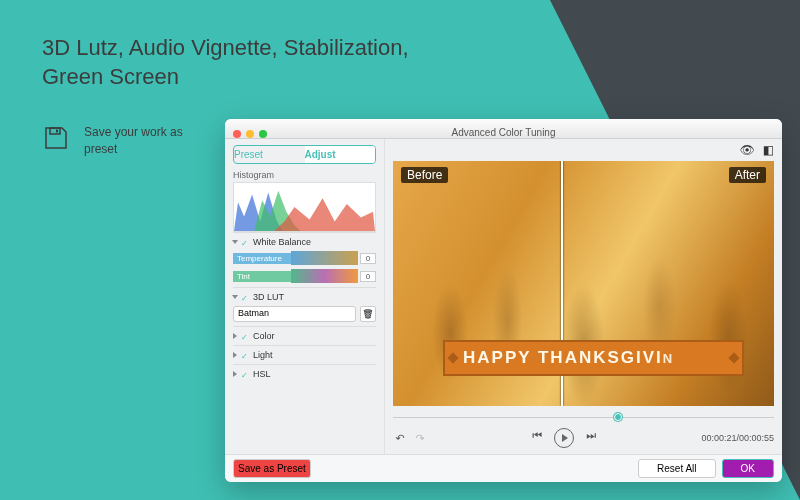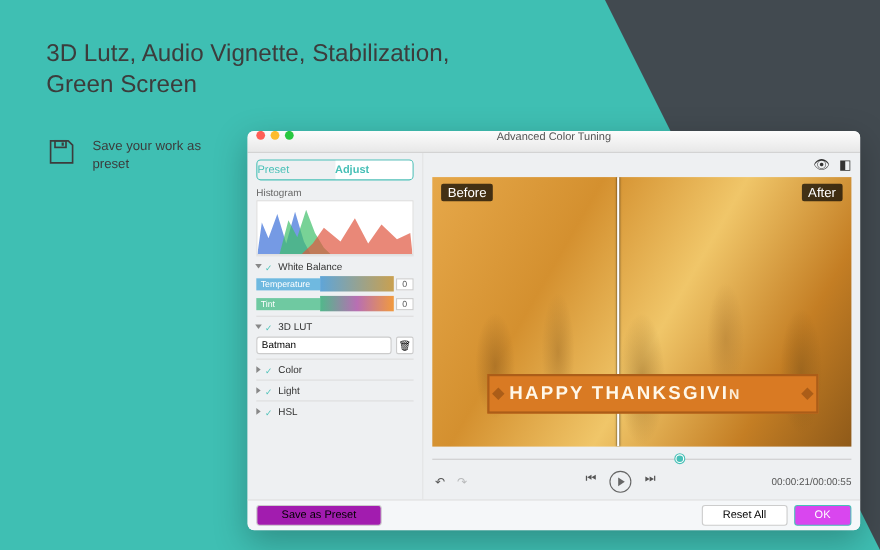--- a/index.html
+++ b/index.html
@@ -4,21 +4,21 @@
 <style>
 * { box-sizing: border-box; margin: 0; padding: 0; }
 body { font-family: -apple-system, Helvetica, Arial, sans-serif; width: 800px; height: 500px; overflow: hidden; position: relative; background: #3fbfb3; }
 .bg-dark { position: absolute; right: 0; top: 0; width: 0; height: 0; border-top: 500px solid #424a50; border-left: 250px solid transparent; border-right: 0; }
 .headline { position: absolute; top: 34px; left: 42px; font-size: 22px; font-weight: 500; color: #3c3c3c; line-height: 1.3; max-width: 420px; }
 .features { position: absolute; top: 124px; left: 42px; }
 .feature { display: flex; align-items: flex-start; gap: 14px; margin-bottom: 24px; }
 .feature-icon { width: 28px; height: 28px; flex-shrink: 0; }
 .feature-text { font-size: 12px; color: #3c3c3c; line-height: 1.45; max-width: 135px; }
 .window { position: absolute; top: 119px; left: 225px; width: 557px; height: 363px; background: #eef0f2; border-radius: 6px; box-shadow: 0 10px 30px rgba(0,0,0,.25); overflow: hidden; display: flex; flex-direction: column; }
-.titlebar { height: 20px; background: linear-gradient(#fcfcfc,#e8e8e8); border-bottom: 1px solid #d0d0d0; display: flex; align-items: flex-start; position: relative; }
+.titlebar { height: 20px; background: linear-gradient(#fcfcfc,#e8e8e8); border-bottom: 1px solid #d0d0d0; display: flex; align-items: flex-end; position: relative; }
 .traffic { display: flex; gap: 5px; padding-left: 8px; }
 .dot { width: 8px; height: 8px; border-radius: 50%; }
 .dot.r { background:#ff5f57;} .dot.y{background:#febc2e;} .dot.g{background:#28c840;}
 .title-text { position: absolute; left: 0; right: 0; text-align: center; font-size: 10px; color: #555; pointer-events:none;}
 .win-body { display: flex; flex: 1; min-height: 0; }
 .sidebar { width: 160px; background: #eef0f2; border-right: 1px solid #e0e0e0; padding: 6px 8px; overflow: hidden; font-size: 9px; }
 .seg { display: flex; border: 1px solid #48c0b7; border-radius: 4px; overflow: hidden; margin-bottom: 6px; }
 .seg-btn { flex: 1; text-align: left; font-size: 10px; padding: 3px 0; background: #fff; color: #48c0b7; cursor: pointer; }
 .seg-btn.active { background: #fff; color: #48c0b7; font-weight: 600; }
 .seg-btn.inactive { background: none; }
@@ -62,24 +62,24 @@
 .tl-line { position:absolute; top:7px; left:0; right:0; height:1px; background:#ccc;}
 .tl-knob { position:absolute; top:3px; left:58%; width:8px; height:8px; border-radius:50%; background:#48c0b7; border:1px solid #fff; box-shadow:0 0 0 1px #48c0b7; cursor:pointer;}
 .controls { display:flex; align-items:center; padding: 4px 8px 6px; gap:8px; }
 .ctrl-left { display:flex; gap:6px; }
 .ctrl-center { flex:1; display:flex; justify-content:center; gap:10px; }
 .ctrl-right { font-size:9px; color:#555; }
 .icn { width:14px; height:14px; display:flex; align-items:center; justify-content:center; font-size:11px; color:#555; cursor:pointer;}
 .play-btn { width:20px; height:20px; border-radius:50%; border:1.5px solid #666; display:flex; align-items:center; justify-content:center; cursor:pointer;}
 .play-tri { width:0;height:0;border-left:6px solid #666;border-top:4px solid transparent;border-bottom:4px solid transparent;margin-left:2px;}
 .footer { height: 28px; border-top: 1px solid #ddd; background:#f5f7f9; display:flex; align-items:center; padding:0 8px; gap:8px;}
-.footer-left { font-size:10px; padding:3px 22px; background:#a21caf; border:1px solid #ccc; border-radius:3px; cursor:pointer;}
+.footer-left { font-size:10px; padding:3px 4px; background:#ef4444; border:1px solid #ccc; border-radius:3px; cursor:pointer;}
 .footer-right { margin-left:auto; display:flex; gap:6px;}
 .btn { font-size:10px; padding:3px 18px; border-radius:3px; cursor:pointer; border:1px solid #ccc; background:#fff;}
-.btn.ok { background:#d946ef; color:#fff; border-color:#48c0b7;}
+.btn.ok { background:#a21caf; color:#fff; border-color:#48c0b7;}
 </style>
 </head>
 <body>
 
 <div class="bg-dark"></div>
 
 <div class="headline">3D Lutz, Audio Vignette, Stabilization, Green Screen</div>
 
 <div class="features">
   <div class="feature">

